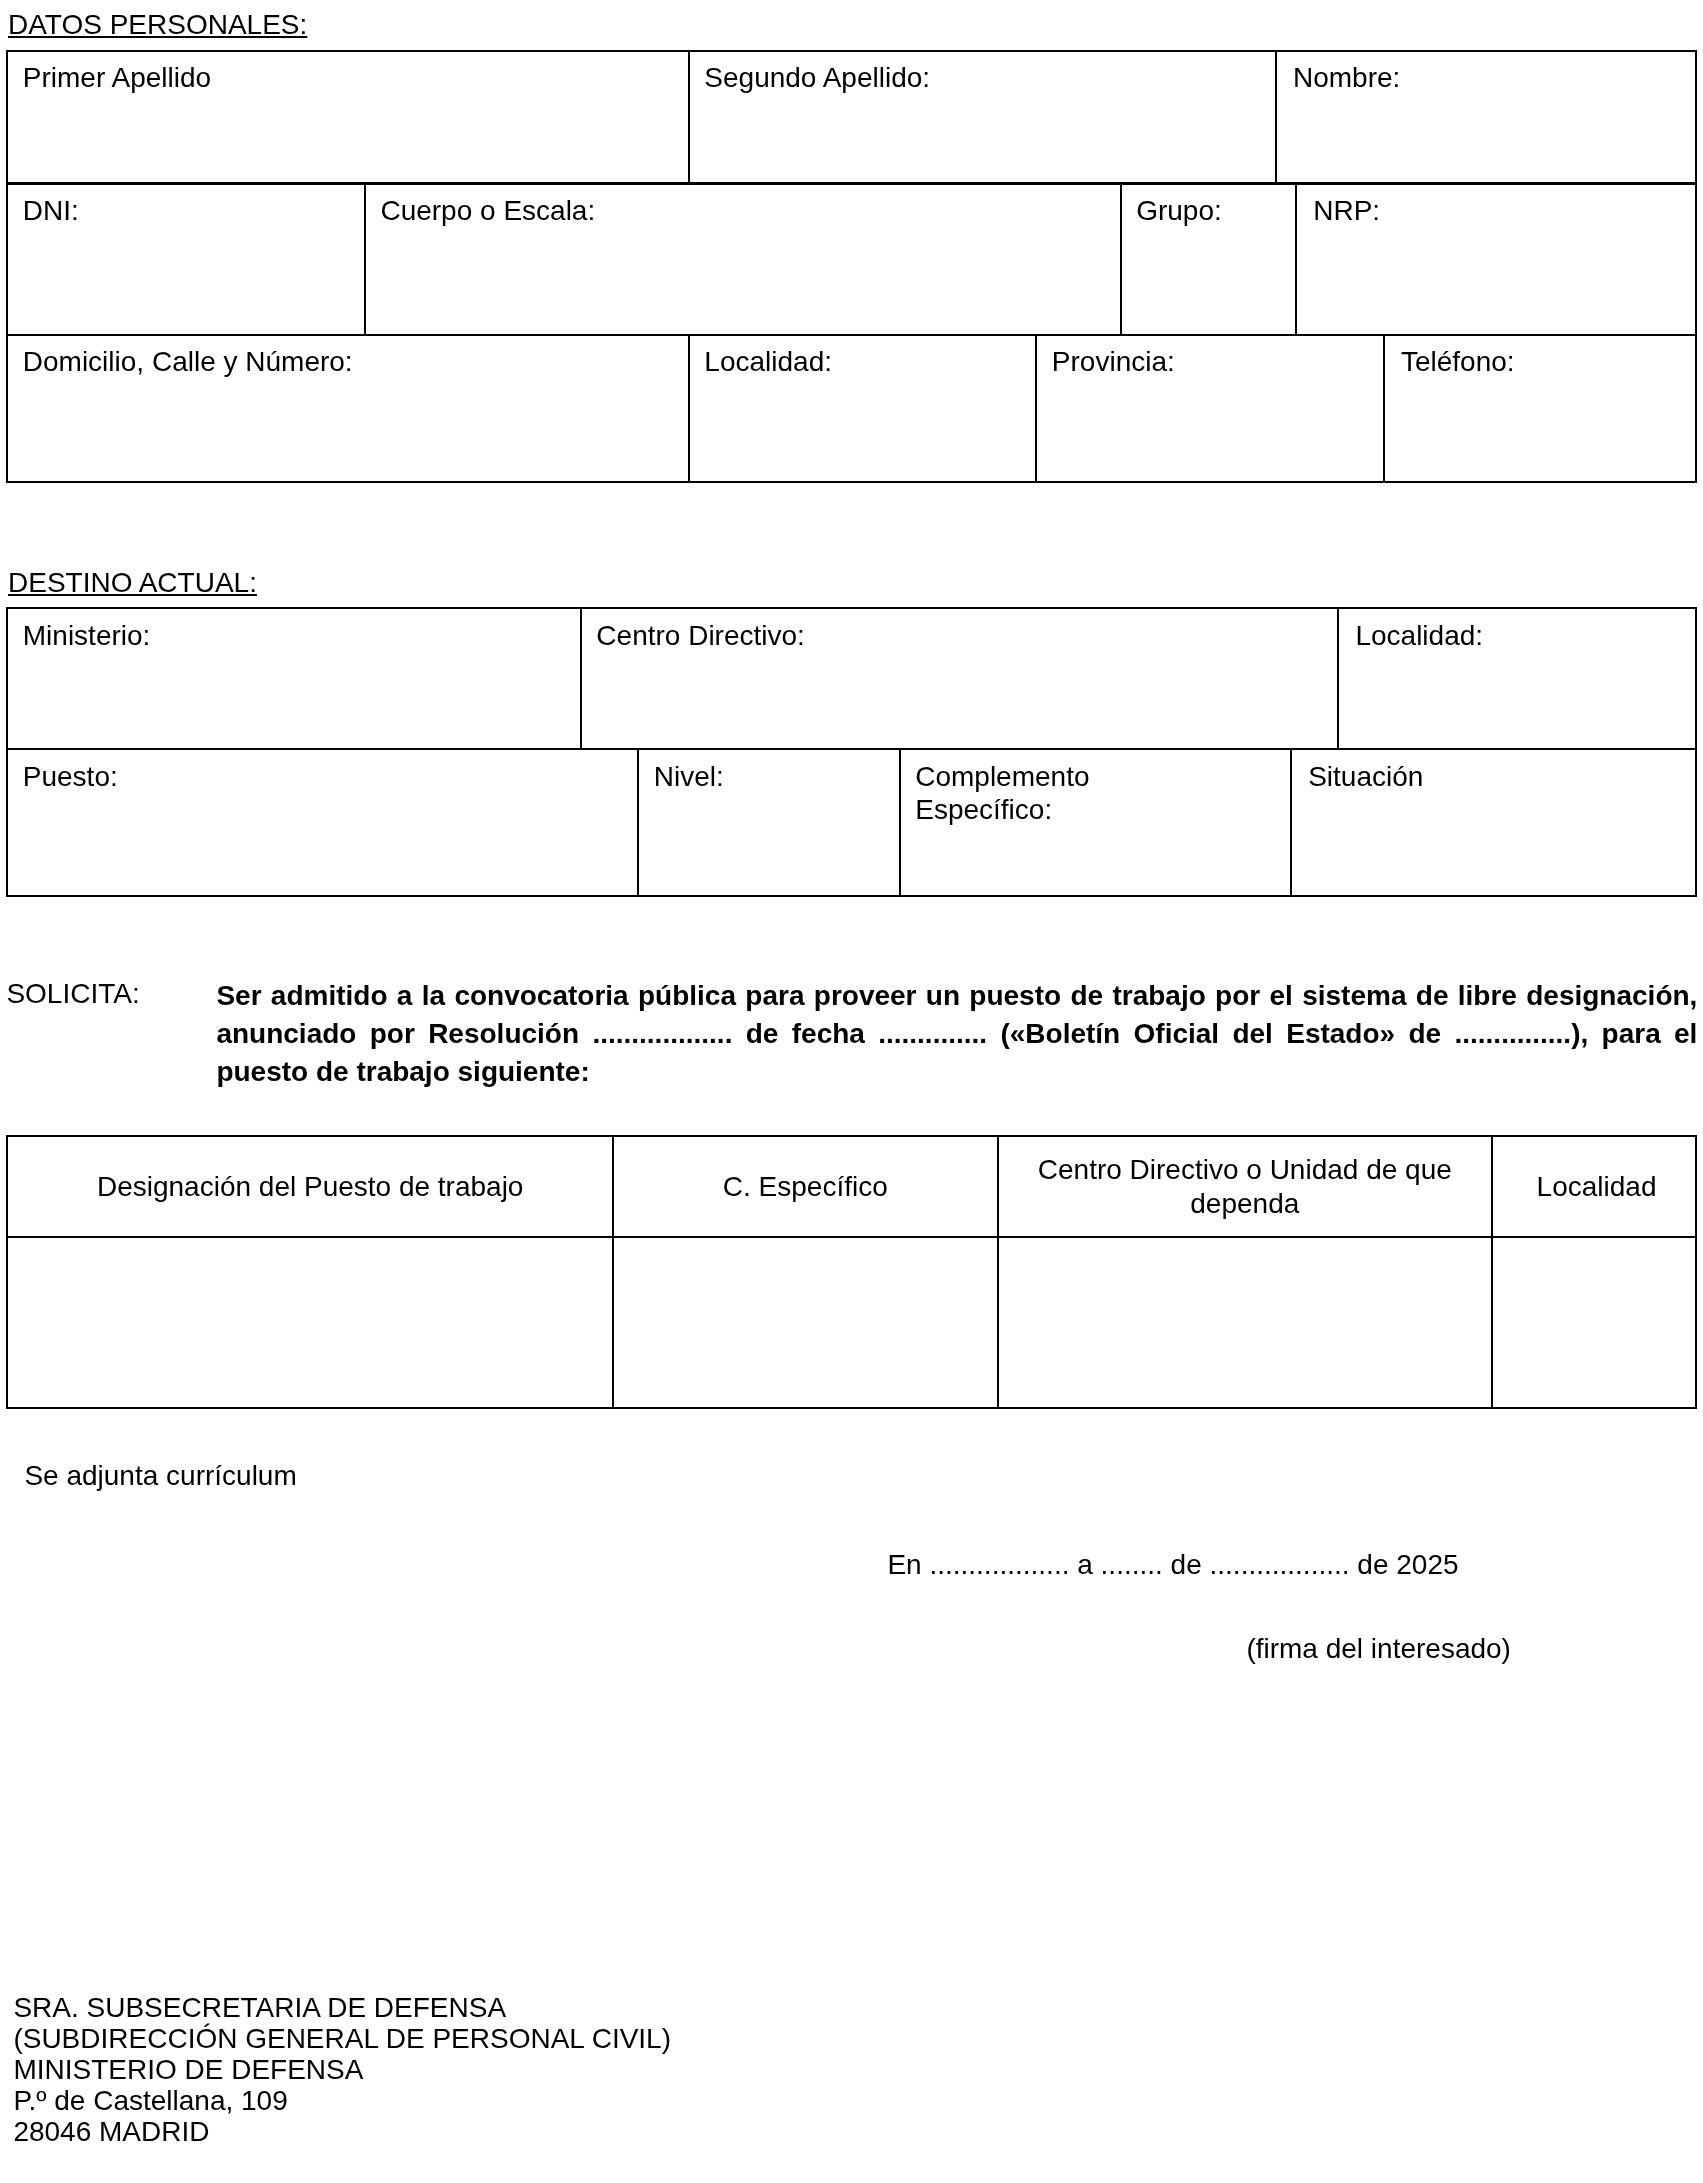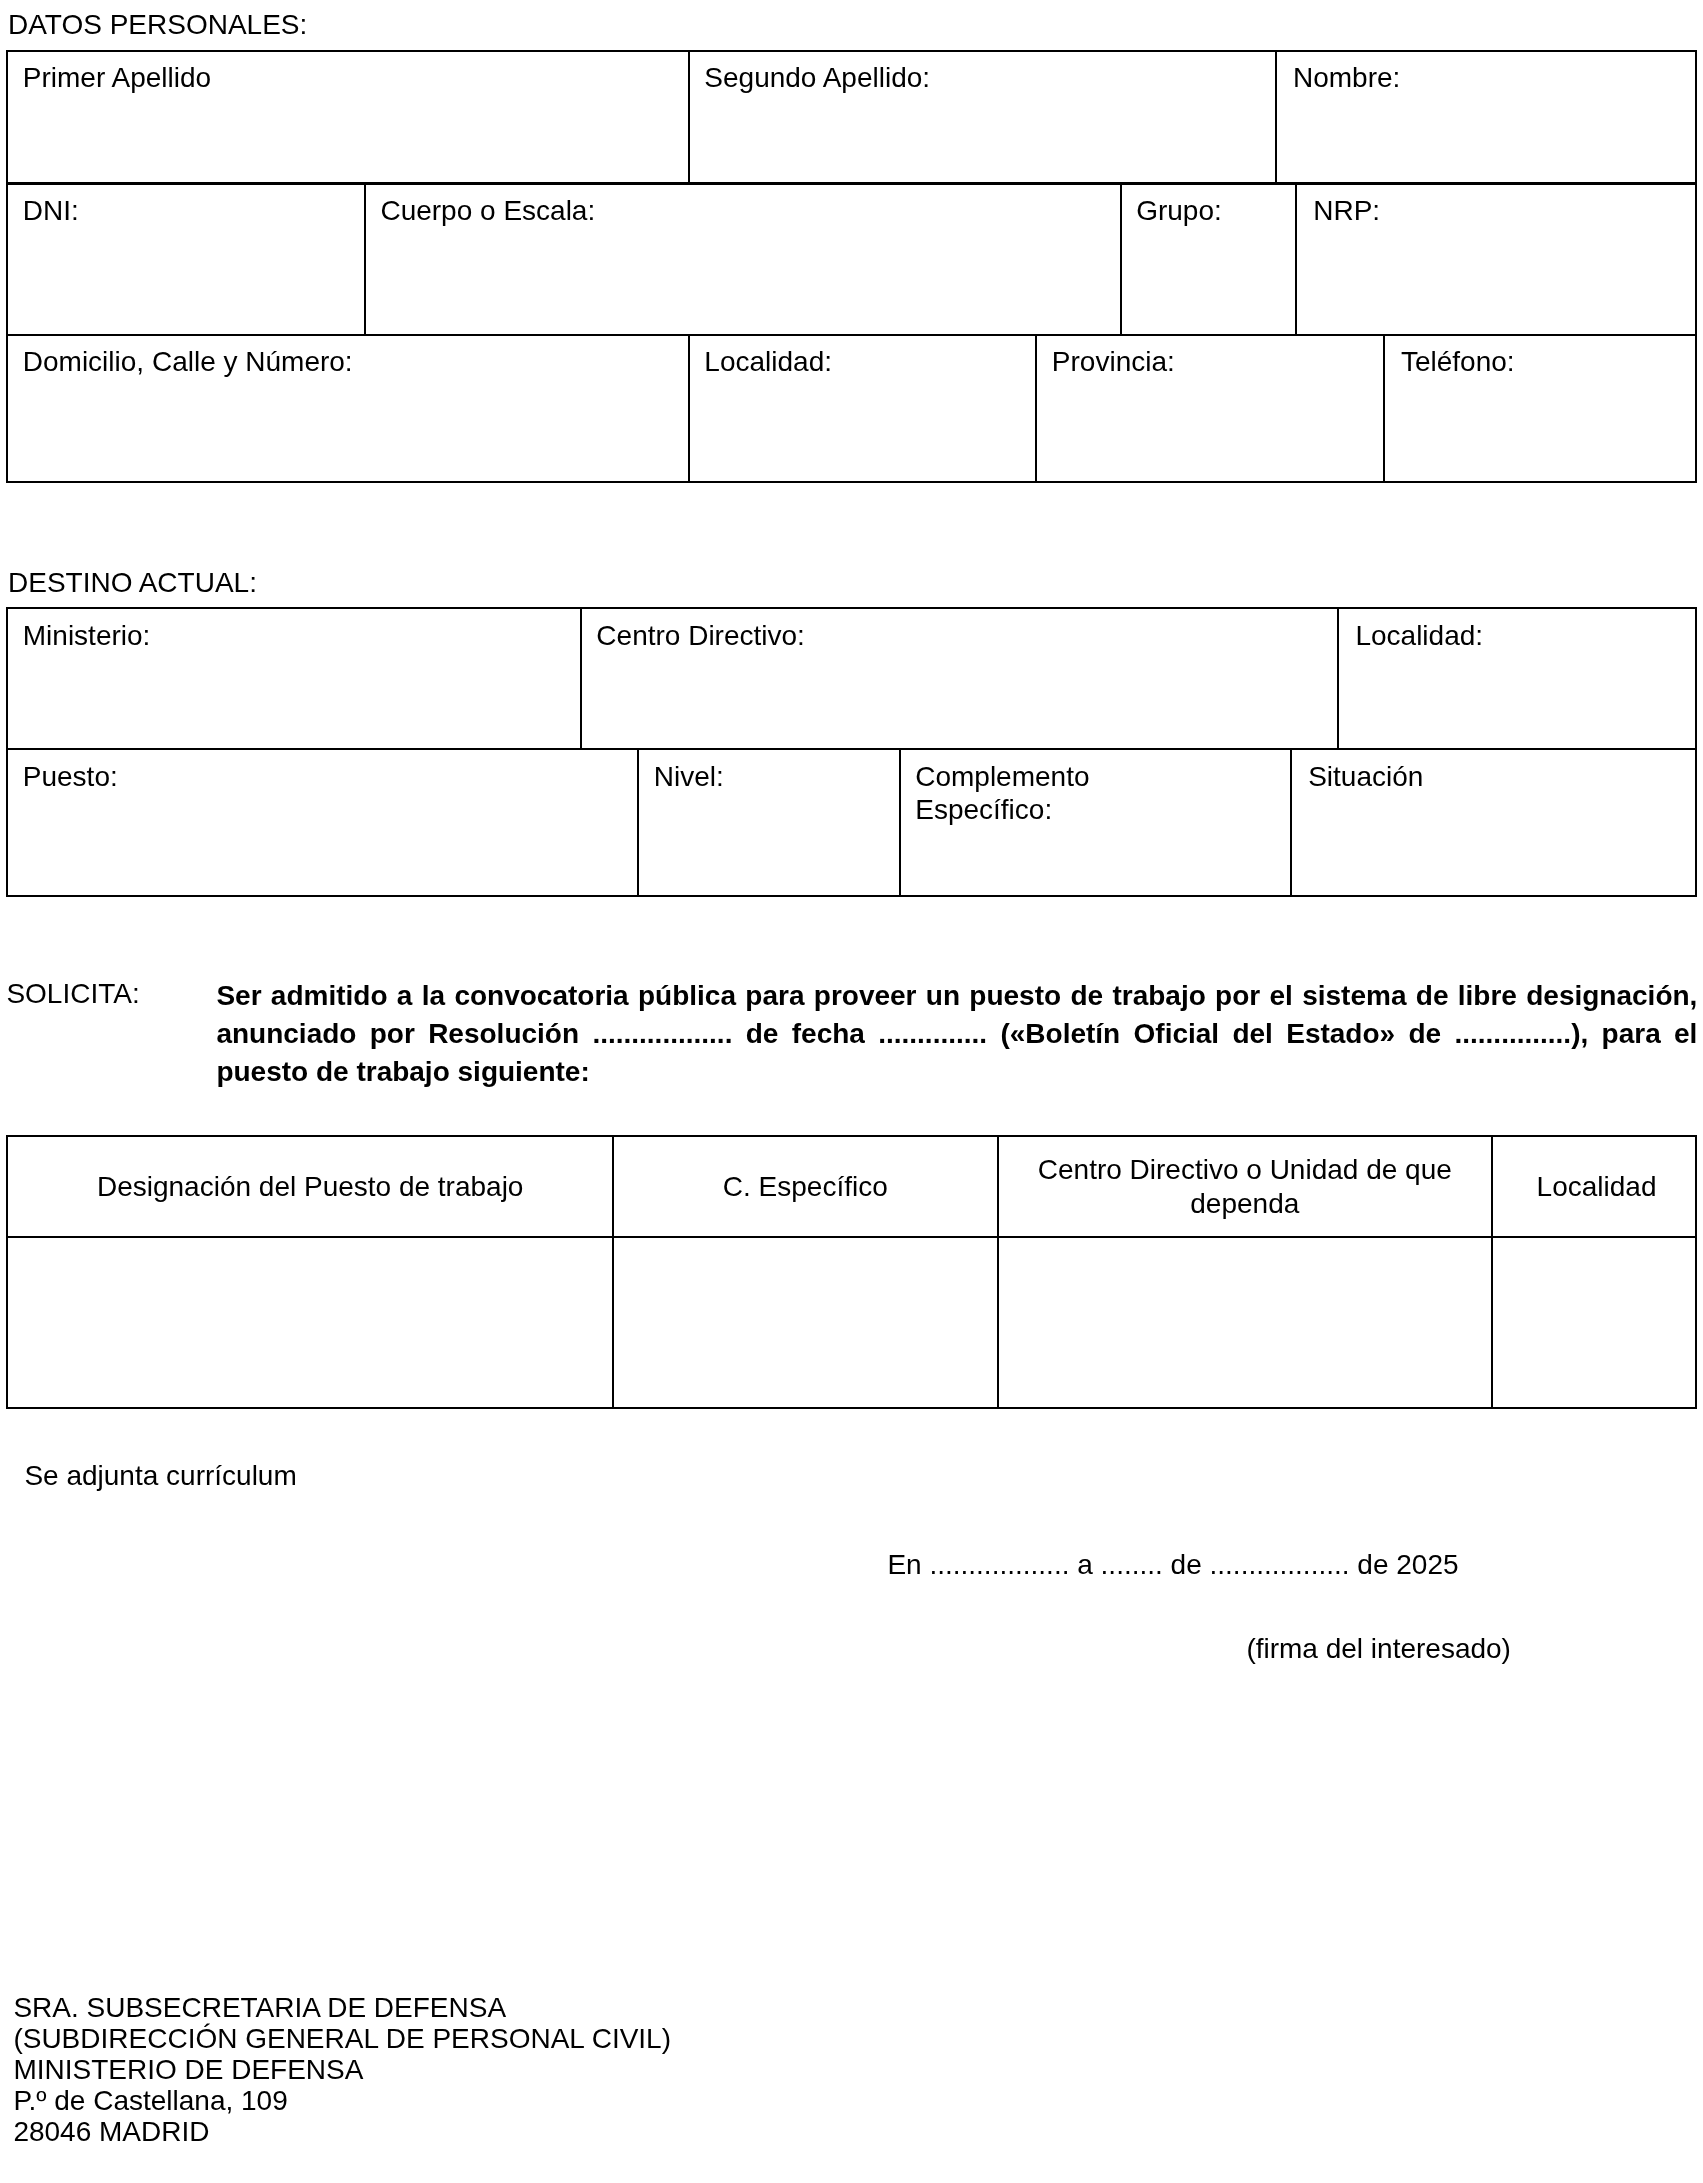--- a/index.html
+++ b/index.html
@@ -8,20 +8,21 @@
     height: 2183px;
     box-sizing: border-box;
     font-family: "Liberation Sans", sans-serif;
     font-size: 28px;
     line-height: 1.2;
     color: #000000;
     padding: 8px 6.4px 0 6.4px;
     overflow: hidden;
   }
   .heading {
+    text-decoration: underline;
     margin: 0 0 8px 1.6px;
   }
   .tbl { width: 1691px; }
   .frow {
     display: flex;
     border: 2.4px solid #000;
     box-sizing: border-box;
   }
   .frow + .frow { margin-top: -2.4px; }
   .fcell {

